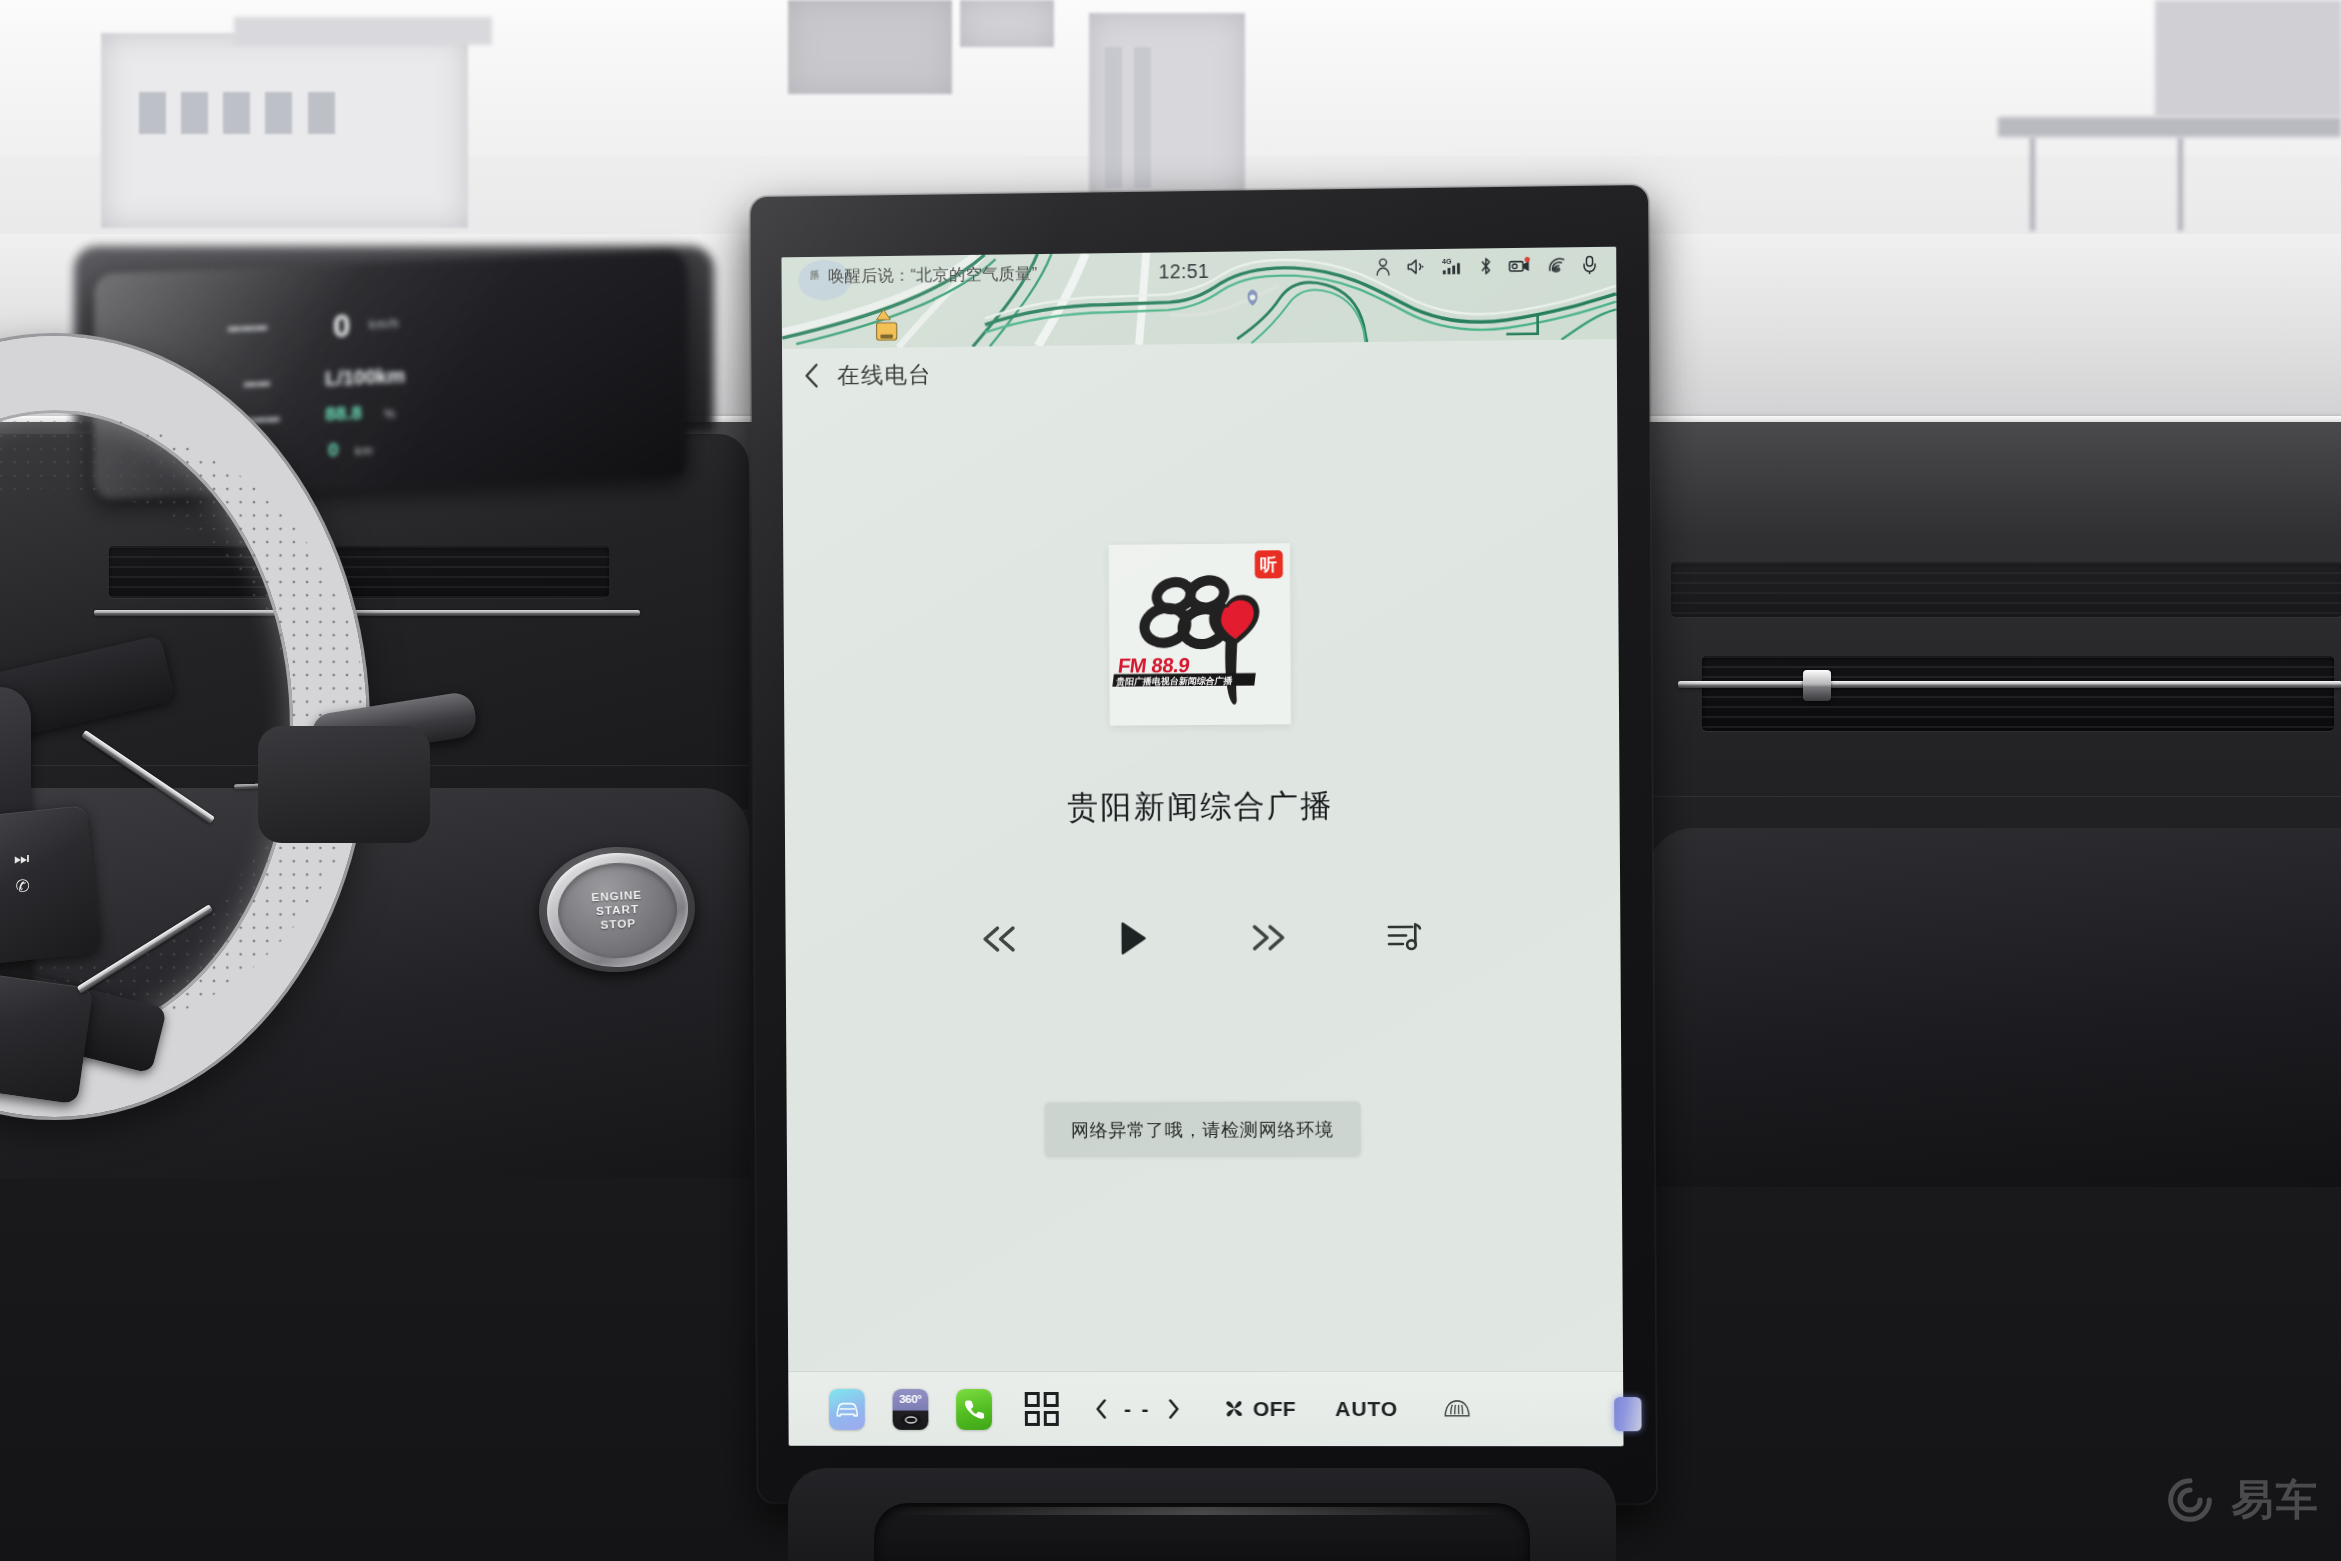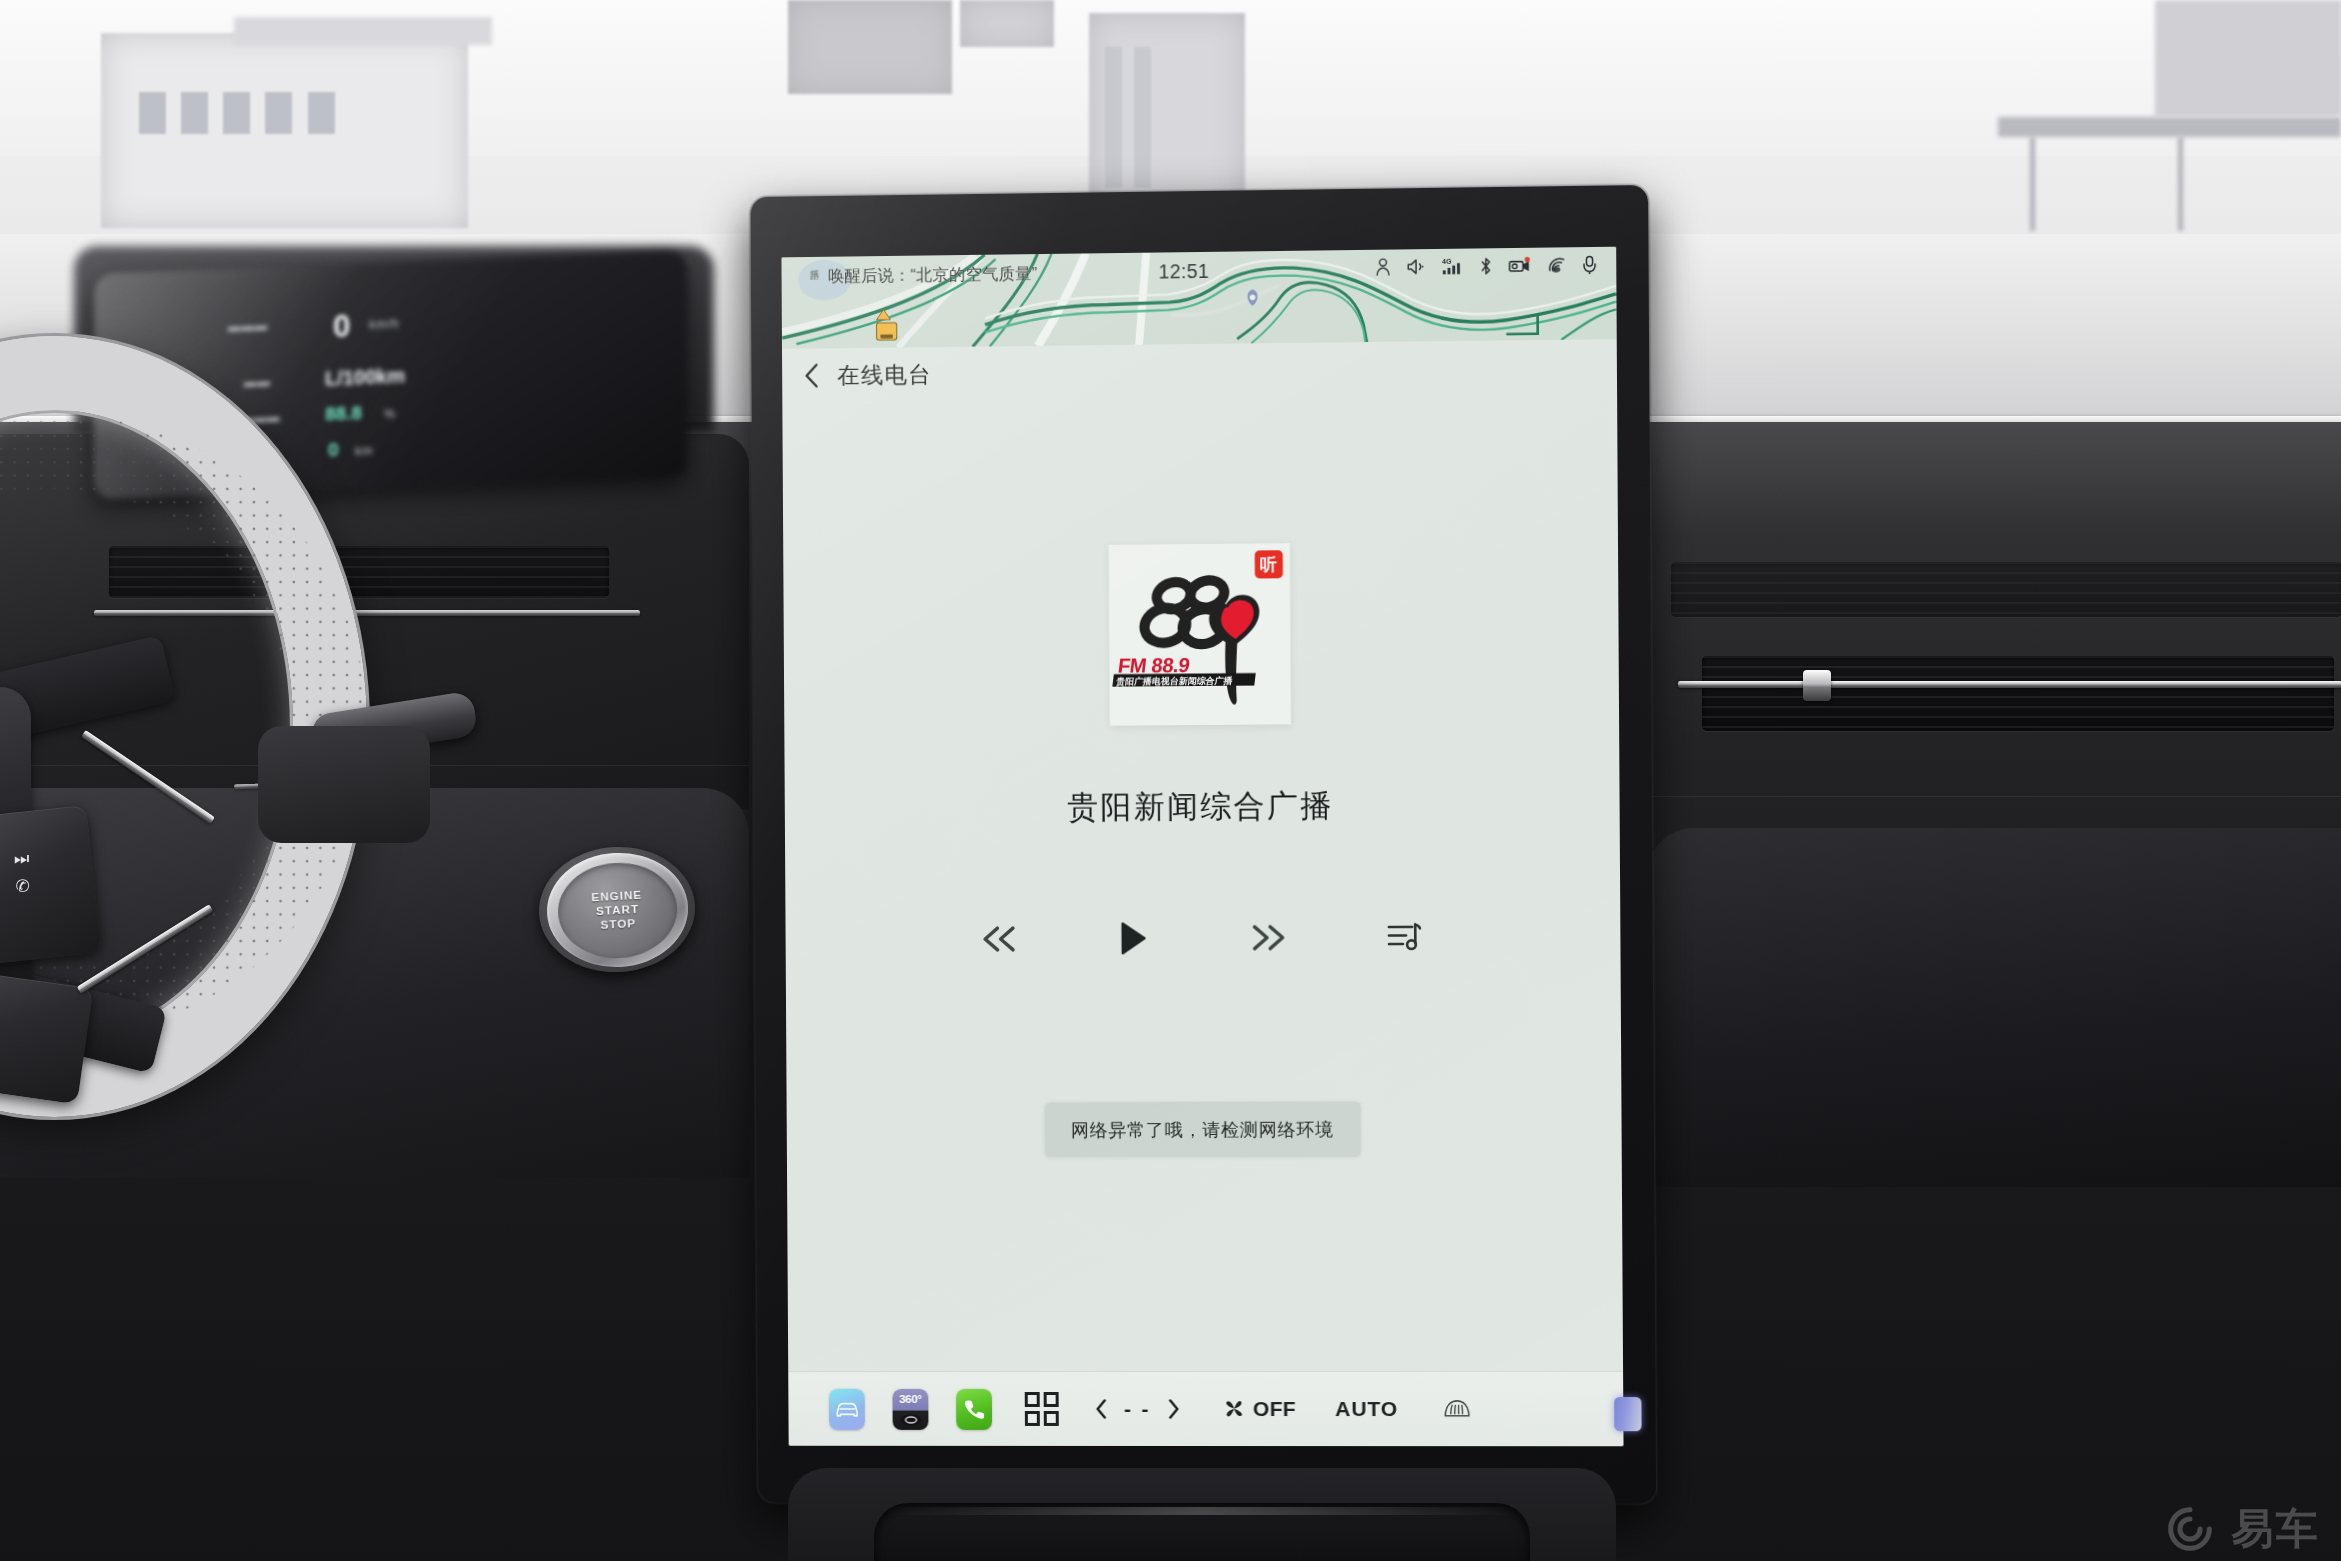--- a/index.html
+++ b/index.html
@@ -317,21 +317,21 @@
     box-shadow: inset 0 4.7px 11px rgba(0,0,0,.8);
   }
   .console-hi{
     position:absolute;left:886px;top:1507px;width:632px;height:7.8px;
     background:linear-gradient(90deg,rgba(255,255,255,0),rgba(255,255,255,.22),rgba(255,255,255,0));
     border-radius:4.7px;
   }
 
   
   .watermark{
-    position:absolute;right:22px;bottom:4px;
+    position:absolute;right:22px;bottom:33px;
     display:flex;align-items:center;gap:17px;
     opacity:.30;
   }
   .wm-text{
     font-size:42px;color:#c9c9cc;font-weight:700;letter-spacing:2.3px;
   }
 </style>
 </head>
 <body>
 

